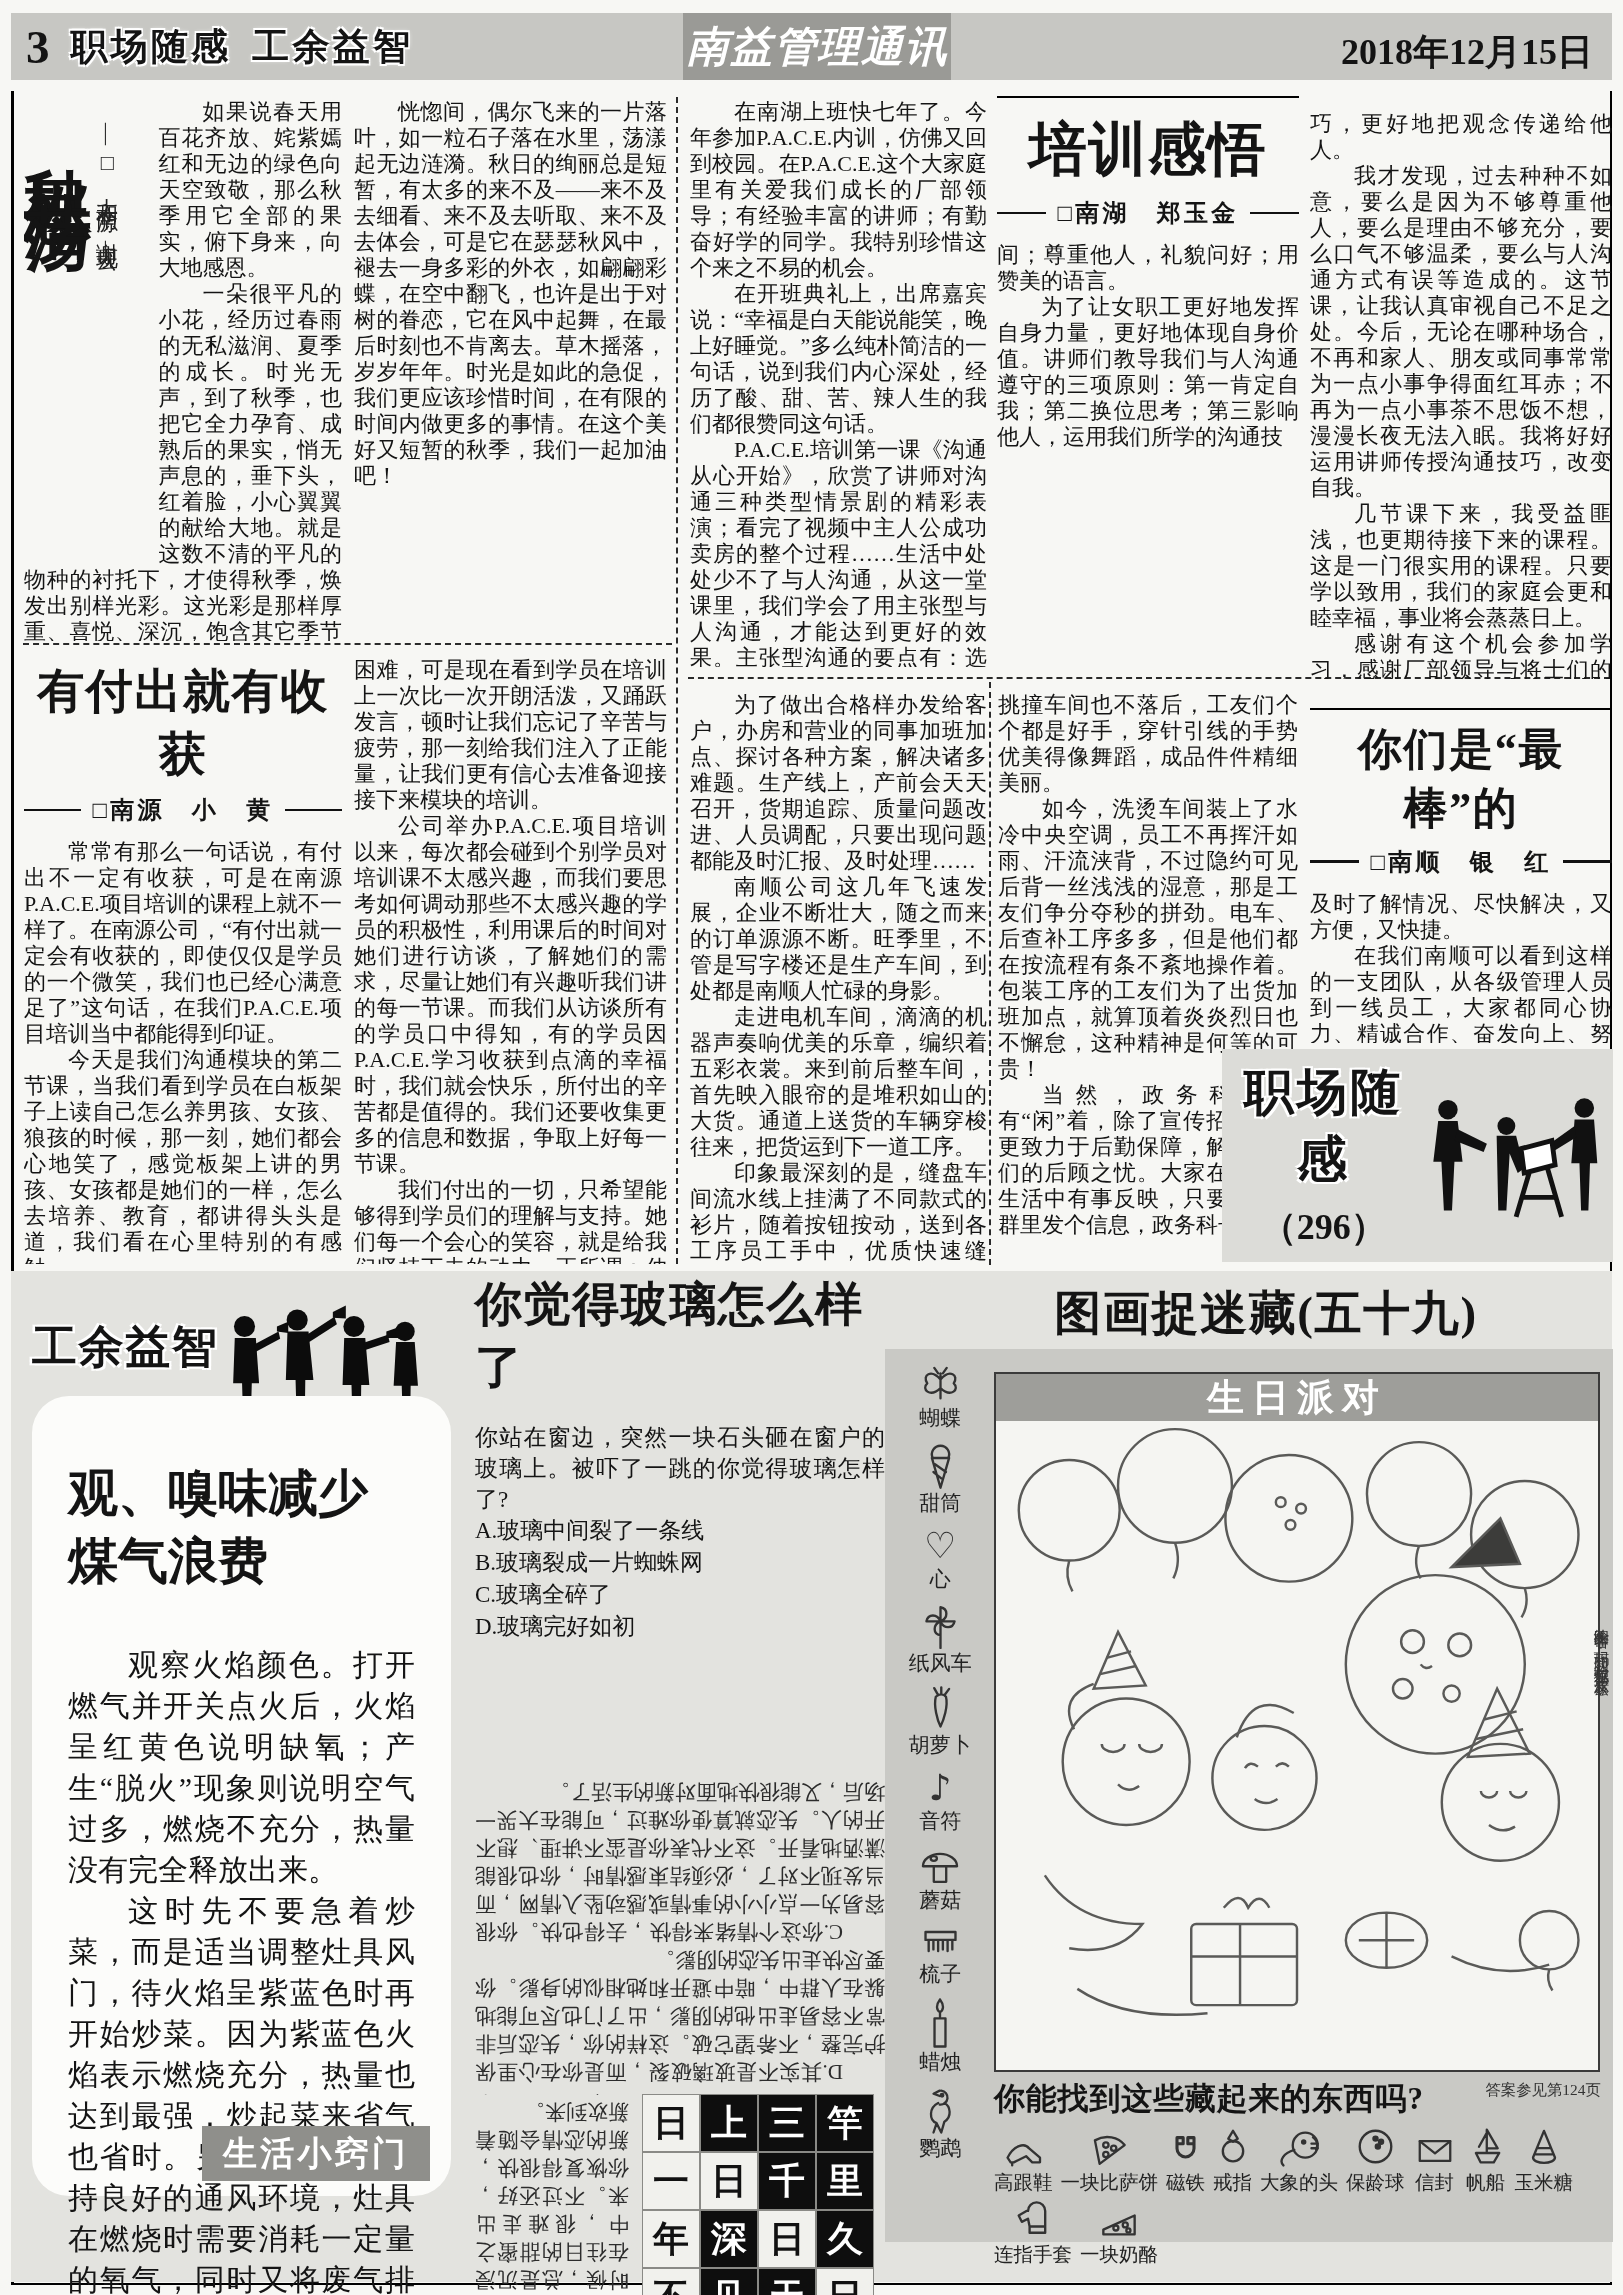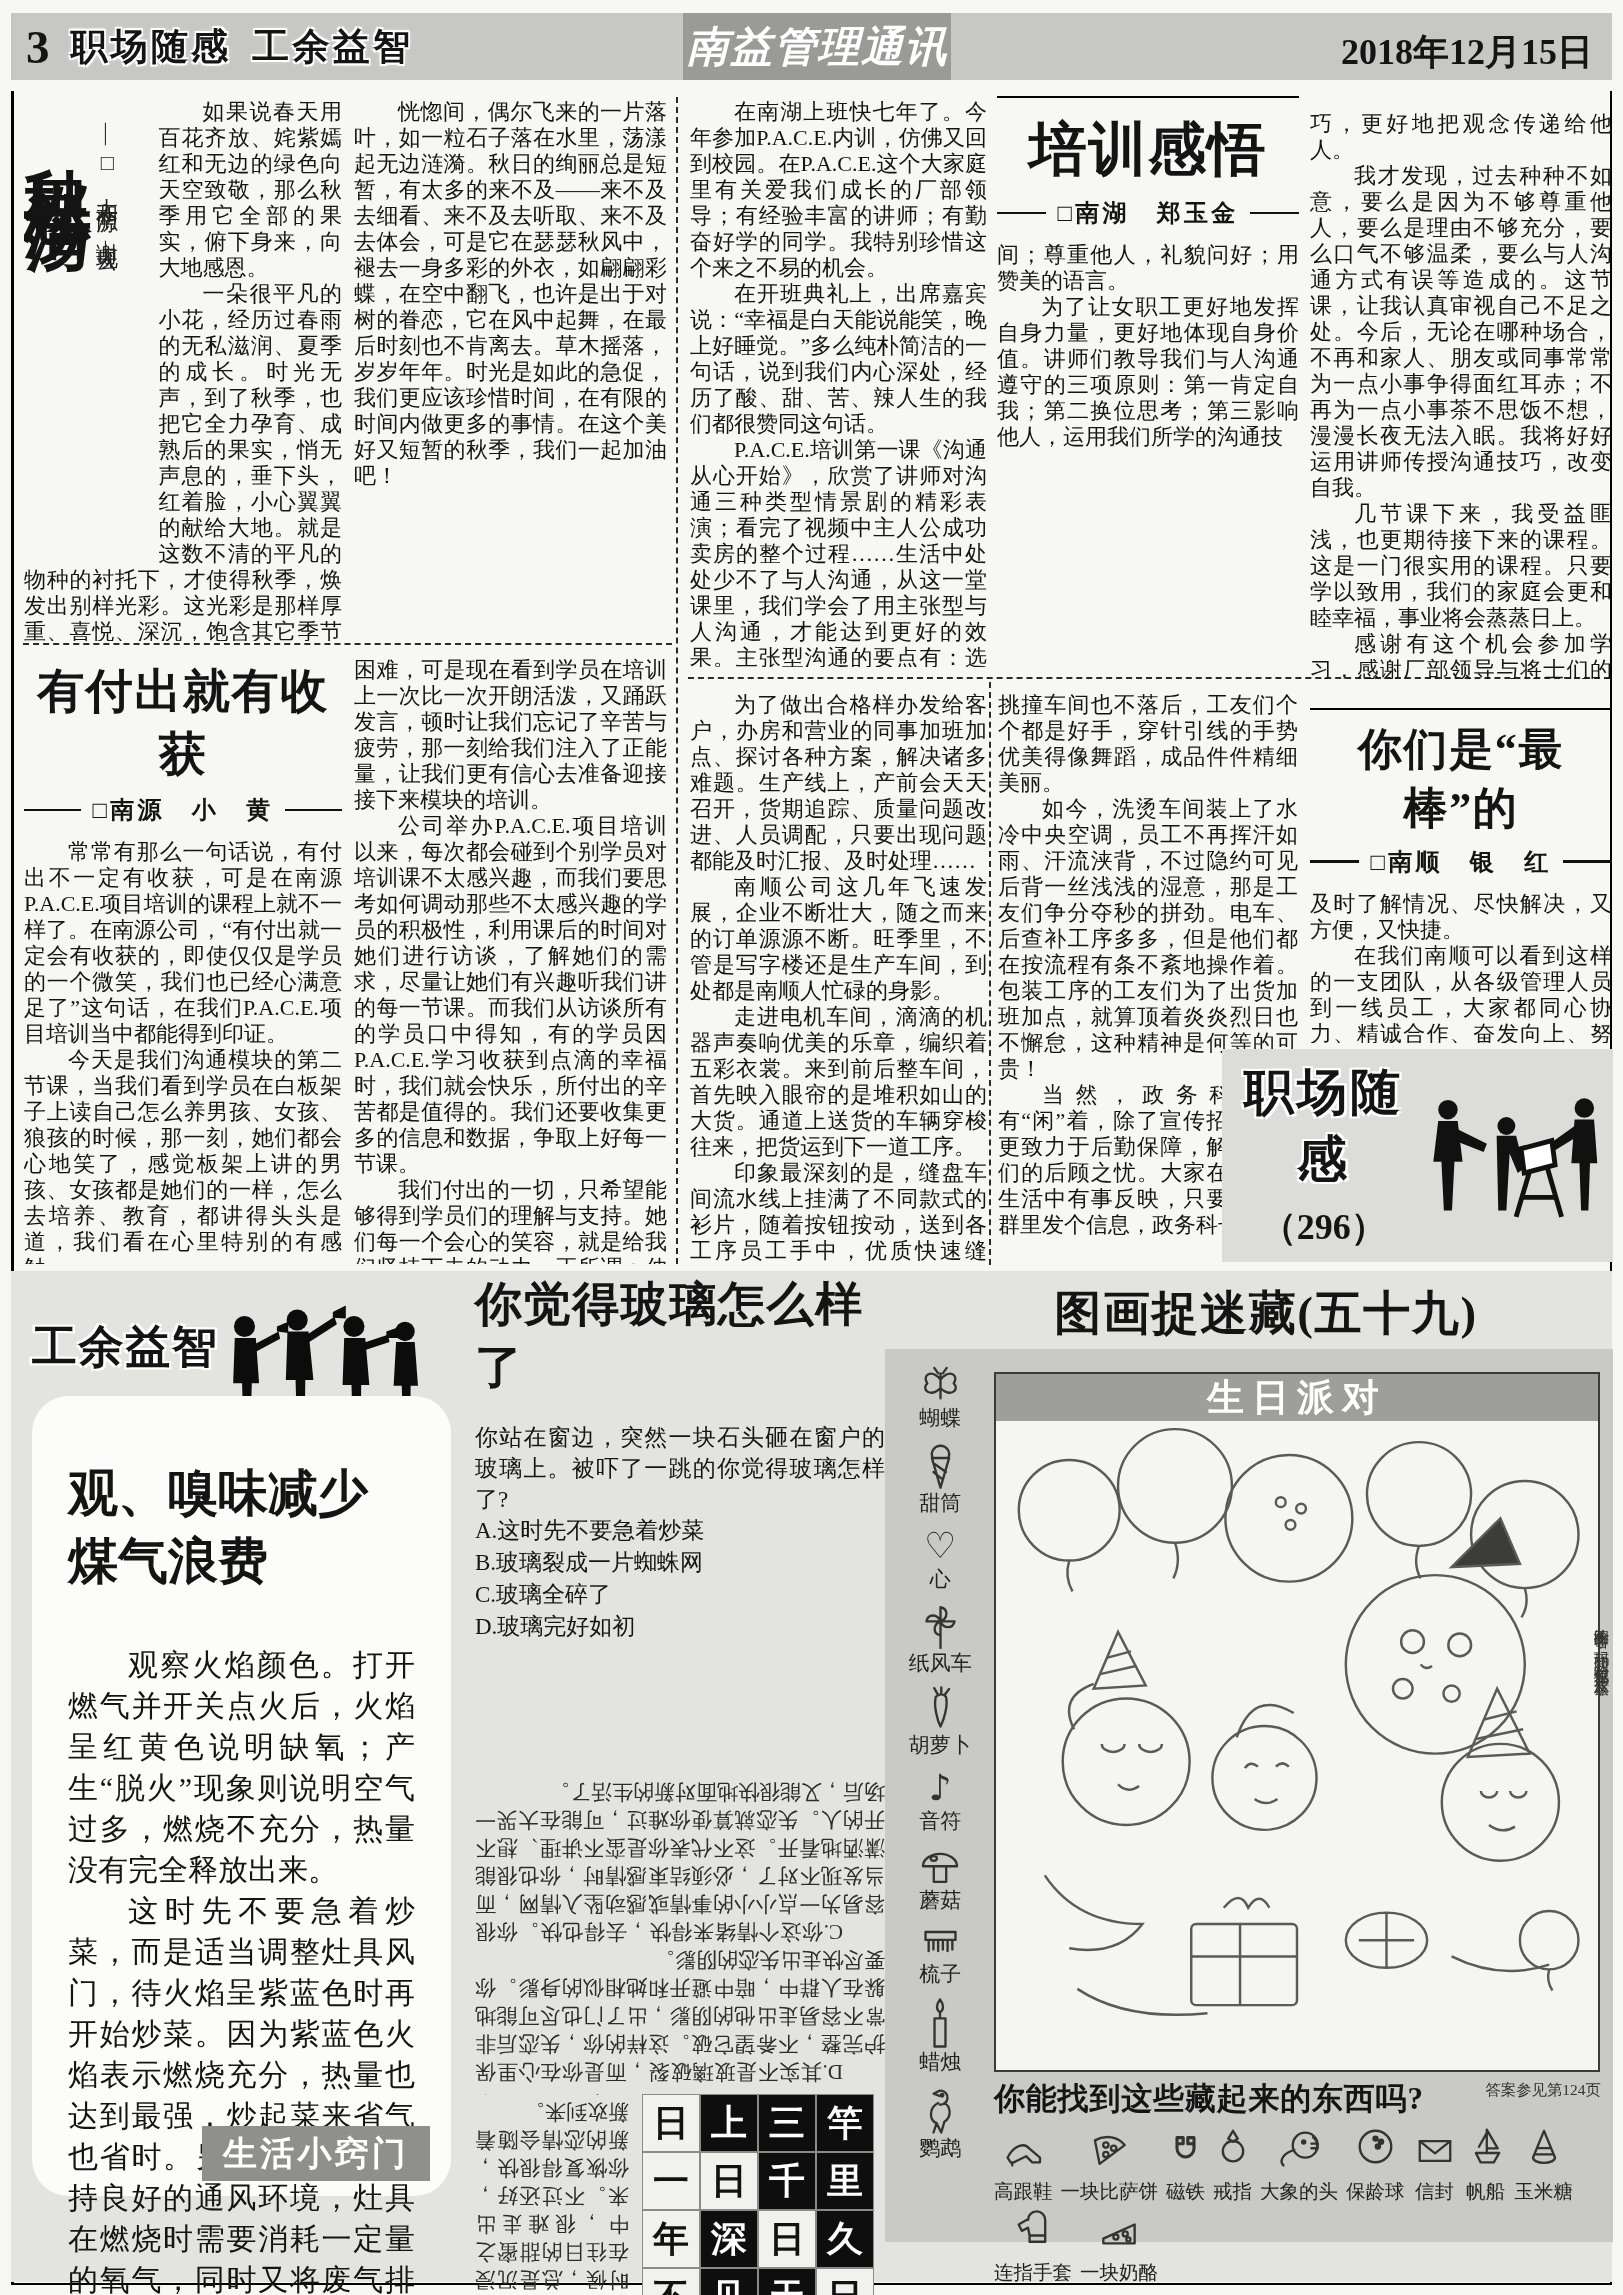--- a/index.html
+++ b/index.html
@@ -88,21 +88,21 @@
   .hs-pic{position:absolute;left:109px;top:23px;width:606px;height:700px;background:#f5f5f2;border:2.4px solid #3a3a3a;box-sizing:border-box;}
   .hs-banner{height:47px;background:#9e9e9a;color:#fff;display:flex;align-items:center;justify-content:center;
              font-size:37px;font-weight:900;letter-spacing:8px;}
   .hs-scene{width:100%;height:calc(100% - 47px);display:block;}
   .hs-credit{position:absolute;right:1.6px;top:268px;writing-mode:vertical-rl;font-size:15.4px;color:#333;letter-spacing:1.6px;}
   .hs-bottom{position:absolute;left:109px;top:729px;width:610px;height:159px;}
   .hs-q{font-size:31px;font-weight:900;letter-spacing:0.8px;}
   .hs-note{position:absolute;right:3.2px;top:1.6px;font-size:15.4px;color:#333;}
   .hs-items-row{display:flex;flex-wrap:wrap;align-items:flex-end;margin-top:4.9px;}
   .hs-bitem{text-align:center;margin:0 8px 4.9px 0;}
-  .hs-bitem .hs-label{font-size:19.5px;margin-top:9px;}
+  .hs-bitem .hs-label{font-size:19.5px;}
 
   svg.lineicon{stroke:#333;fill:none;stroke-width:3;stroke-linecap:round;stroke-linejoin:round;}
   .glyph-icon{font-family:"DejaVu Sans",sans-serif;font-size:36px;line-height:42px;color:#333;}
 </style>
 </head>
 <body>
 
 <div class="page">
 
   <div class="hdr">
@@ -259,21 +259,21 @@
 煤气浪费</div>
     <p class="indent">观察火焰颜色。打开燃气并开关点火后，火焰呈红黄色说明缺氧；产生“脱火”现象则说明空气过多，燃烧不充分，热量没有完全释放出来。</p>
     <p class="indent">这时先不要急着炒菜，而是适当调整灶具风门，待火焰呈紫蓝色时再开始炒菜。因为紫蓝色火焰表示燃烧充分，热量也达到最强，炒起菜来省气也省时。另外，厨房要保持良好的通风环境，灶具在燃烧时需要消耗一定量的氧气，同时又将废气排在室内。</p>
 
     <div class="tips-tag">生活小窍门</div>
   </div>
 
   <div class="quiz">
     <div class="quiz-title">你觉得玻璃怎么样了</div>
     <p>你站在窗边，突然一块石头砸在窗户的玻璃上。被吓了一跳的你觉得玻璃怎样了?</p>
-    <span class="quiz-opt">A.这时先不要急着炒菜</span>
+    <span class="quiz-opt">A.玻璃中间裂了一条线</span>
     <span class="quiz-opt">B.玻璃裂成一片蜘蛛网</span>
     <span class="quiz-opt">C.玻璃全碎了</span>
     <span class="quiz-opt">D.玻璃完好如初</span>
 
     <div class="quiz-ans1 flipped">
       <p class="indent">D.其实不是玻璃破裂，而是你在心里保护完整，不希望它破。这样的你，失恋后非常不容易走出他的阴影，出了门也尽可能地躲在人群中，暗中避开和她相似的身影。你要尽快走出失恋的阴影。</p>
       <p class="indent">C.你这个情绪来得快，去得也快。你很容易为一点小小的事情或感动坠入情网，而当发现不对了，必须结束感情时，你也很能潇洒地看开。这不代表你是蛮不讲理、想不开的人。失恋就算使你难过，可能在大哭一场后，又能很快地面对新的生活了。</p>
     </div>
 
     <div class="quiz-bottom">

